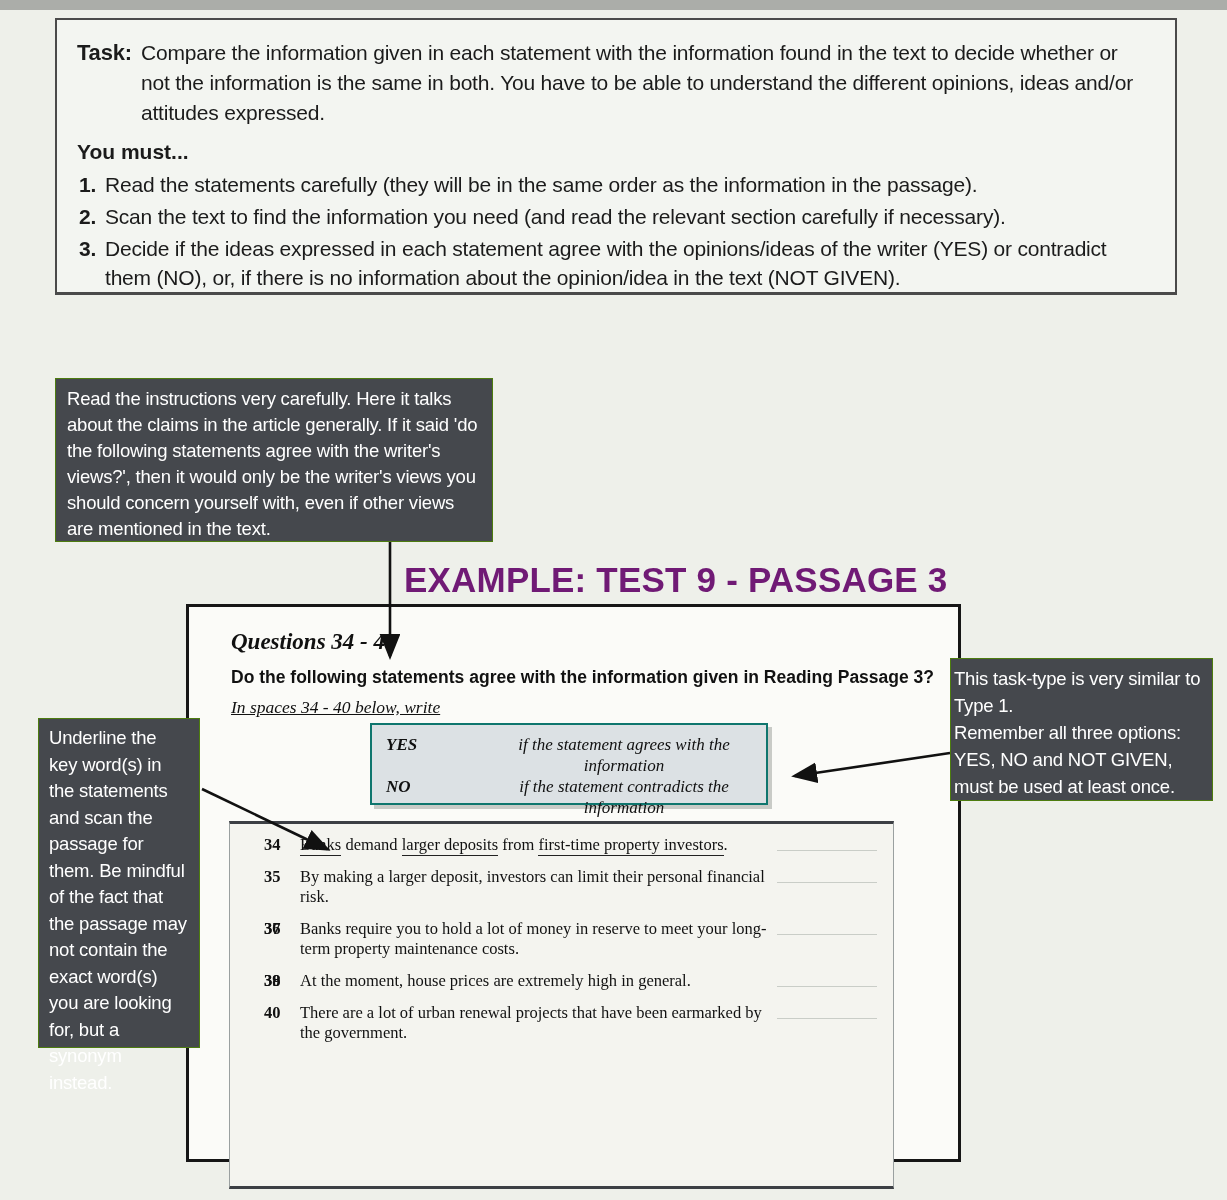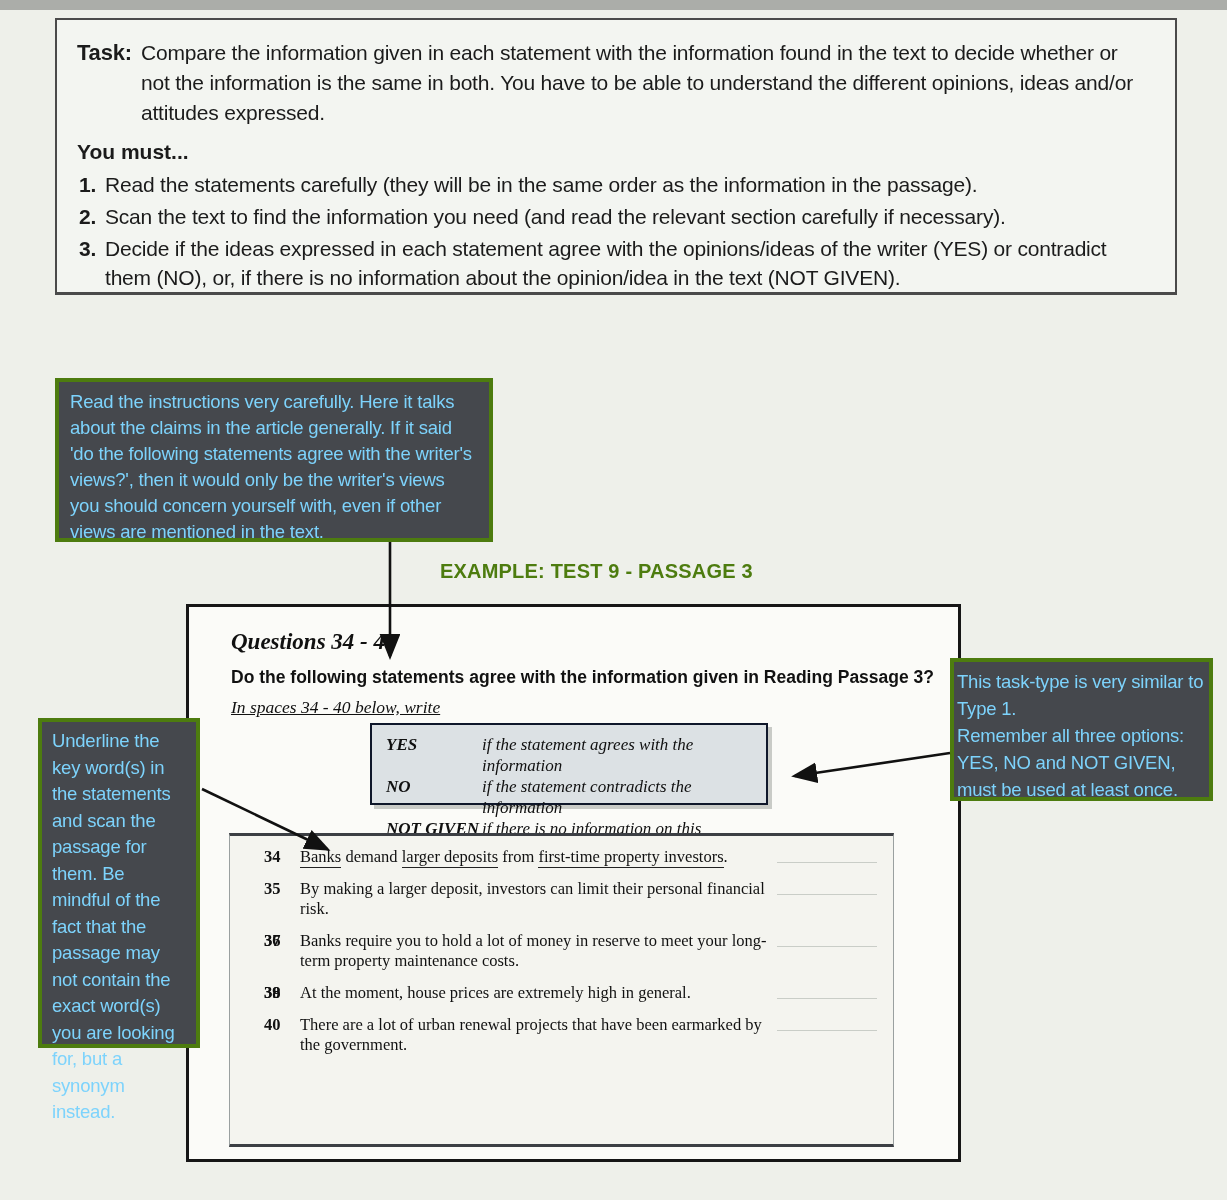--- a/index.html
+++ b/index.html
@@ -17,33 +17,33 @@
     box-sizing:border-box; padding:18px 32px 0 20px;
   }
   .task-para{position:relative; padding-left:64px; font-size:21px; line-height:30px; letter-spacing:-0.2px;}
   .task-label{position:absolute; left:0; top:0; font-weight:bold; font-size:22px;}
   .youmust{font-weight:bold; font-size:21px; margin-top:12px; margin-bottom:6px;}
   .step{position:relative; padding-left:28px; font-size:21px; line-height:29px; letter-spacing:-0.2px; margin-top:3px;}
   .step-num{position:absolute; left:2px; top:0; font-weight:bold;}
 
   
   .dark-note{
-    position:absolute; background:#45484d; color:#7dd3fc;
-    border:4px solid #4d7c0f; box-sizing:border-box;
+    position:absolute; background:#45484d; color:#ffffff;
+    border:1px solid #4d7c0f; box-sizing:border-box;
     font-size:18.5px; line-height:26px; letter-spacing:-0.2px;
   }
   #note-instructions{left:55px; top:378px; width:438px; height:164px; padding:7px 11px;}
   #note-underline{left:38px; top:718px; width:162px; height:330px; padding:6px 10px; line-height:26.5px;}
   #note-tasktype{left:950px; top:658px; width:263px; height:143px; padding:6px 3px; line-height:27px;}
   .dark-note p{margin:0;}
 
   
   #example-heading{
     position:absolute; left:404px; top:560px;
-    font-size:20px; font-weight:800; letter-spacing:0.2px; color:#4d7c0f;margin-left:36px;
+    font-size:35px; font-weight:800; letter-spacing:0.2px; color:#701a75;
   }
 
   
   #example-box{
     position:absolute; left:186px; top:604px; width:775px; height:558px;
     background:#fbfbf8; border:3px solid #161616; box-sizing:border-box;
   }
   #questions-title{
     position:absolute; left:42px; top:22px;
     font-family:"Liberation Serif", serif; font-size:23px; font-weight:bold; font-style:italic; color:#111;
@@ -53,33 +53,33 @@
     font-family:Liberation Sans, sans-serif; font-size:17.5px; font-weight:bold; color:#111;
   }
   #rp-subinstruction{
     position:absolute; left:42px; top:90px;
     font-family:"Liberation Serif", serif; font-size:17.5px; font-style:italic; color:#111;text-decoration:underline;
   }
 
   
   #key-box{
     position:absolute; left:181px; top:116px; width:398px; height:82px;
-    background:#dce1e4; border:2px solid #0f172a; box-sizing:border-box;
+    background:#dce1e4; border:2px solid #0f766e; box-sizing:border-box;
     padding:9px 0 0 14px; box-shadow:4px 4px 0 rgba(140,145,140,0.45);
   }
   .key-row{display:flex; font-family:"Liberation Serif", serif; font-size:17px; line-height:21px; color:#101010;}
   .key-term{width:96px; font-weight:bold; font-style:italic; flex:none;}
-  .key-def{font-style:italic;}
+  .key-def{font-style:italic;text-align:center;}
 
   
   #questions-list{
-    position:absolute; left:40px; top:214px; width:665px; height:314px;
+    position:absolute; left:40px; top:214px; width:665px; height:368px;
     background:#f4f4ef; border:1px solid #9aa0a0;
     border-top:3px solid #3c3f44; border-bottom:3px solid #3c3f44;
-    box-sizing:border-box; padding:11px 8px 0 0; overflow:hidden;margin-top:12px;
+    box-sizing:border-box; padding:11px 8px 0 0; overflow:hidden;
   }
   .q-row{position:relative; margin:0 0 12px 0; padding-left:70px; padding-right:118px;
     font-family:"Liberation Serif", serif; font-size:16.5px; line-height:20px; color:#111;}
   .q-num{position:absolute; left:34px; top:0; font-weight:bold;}
   .q-text{max-width:545px;}
   .q-text .u{border-bottom:1.5px solid #222; padding-bottom:1px;}
   .answer-line{position:absolute; right:8px; top:15px; width:100px; border-bottom:1px solid #c9cdc7;}
 
   
   #arrows{position:absolute; left:0; top:0; pointer-events:none; z-index:60;}

